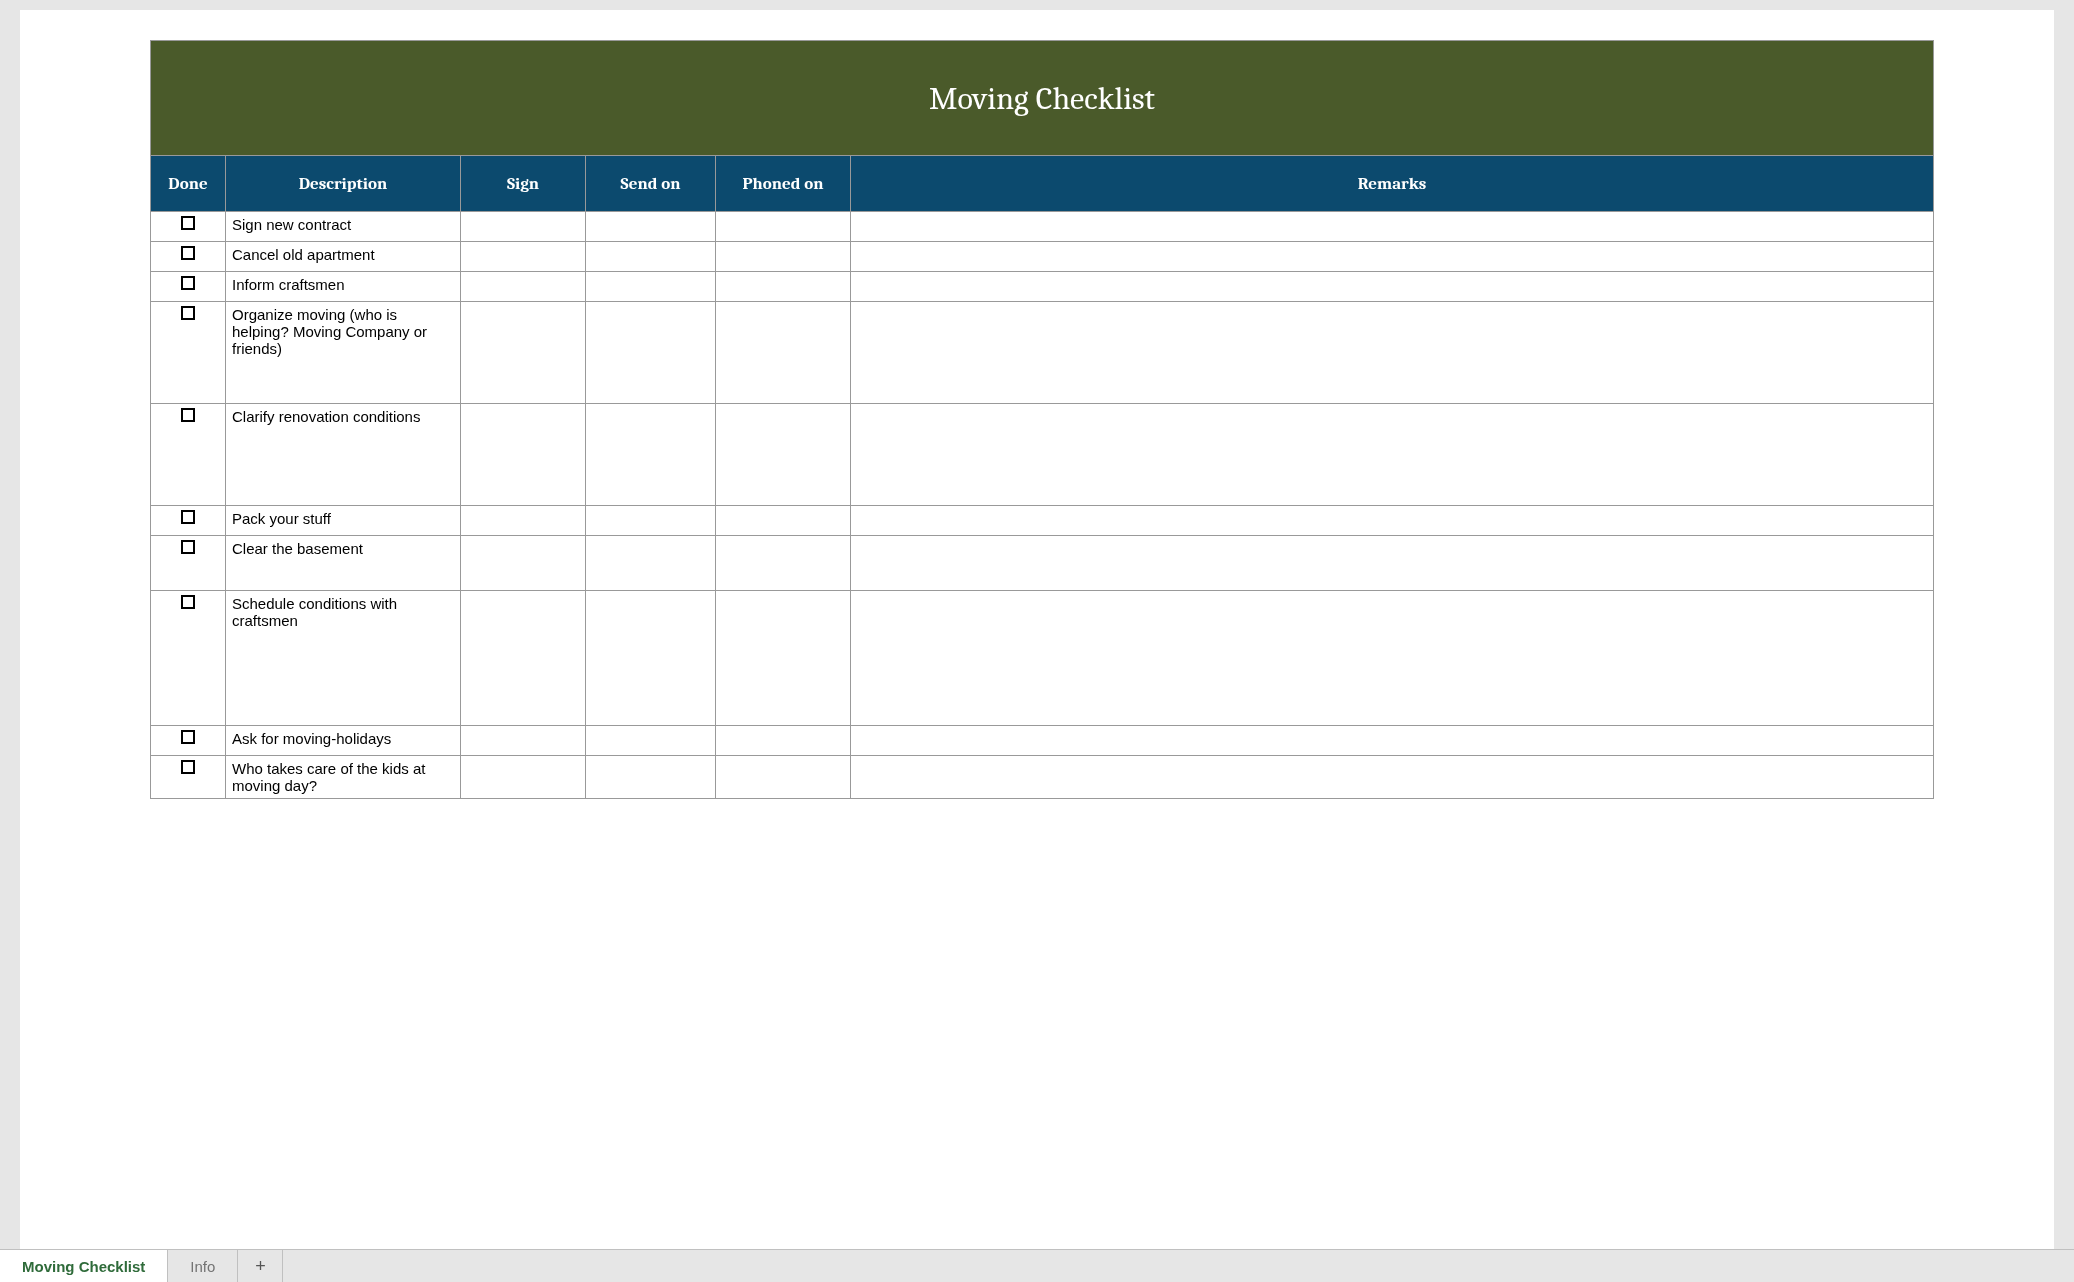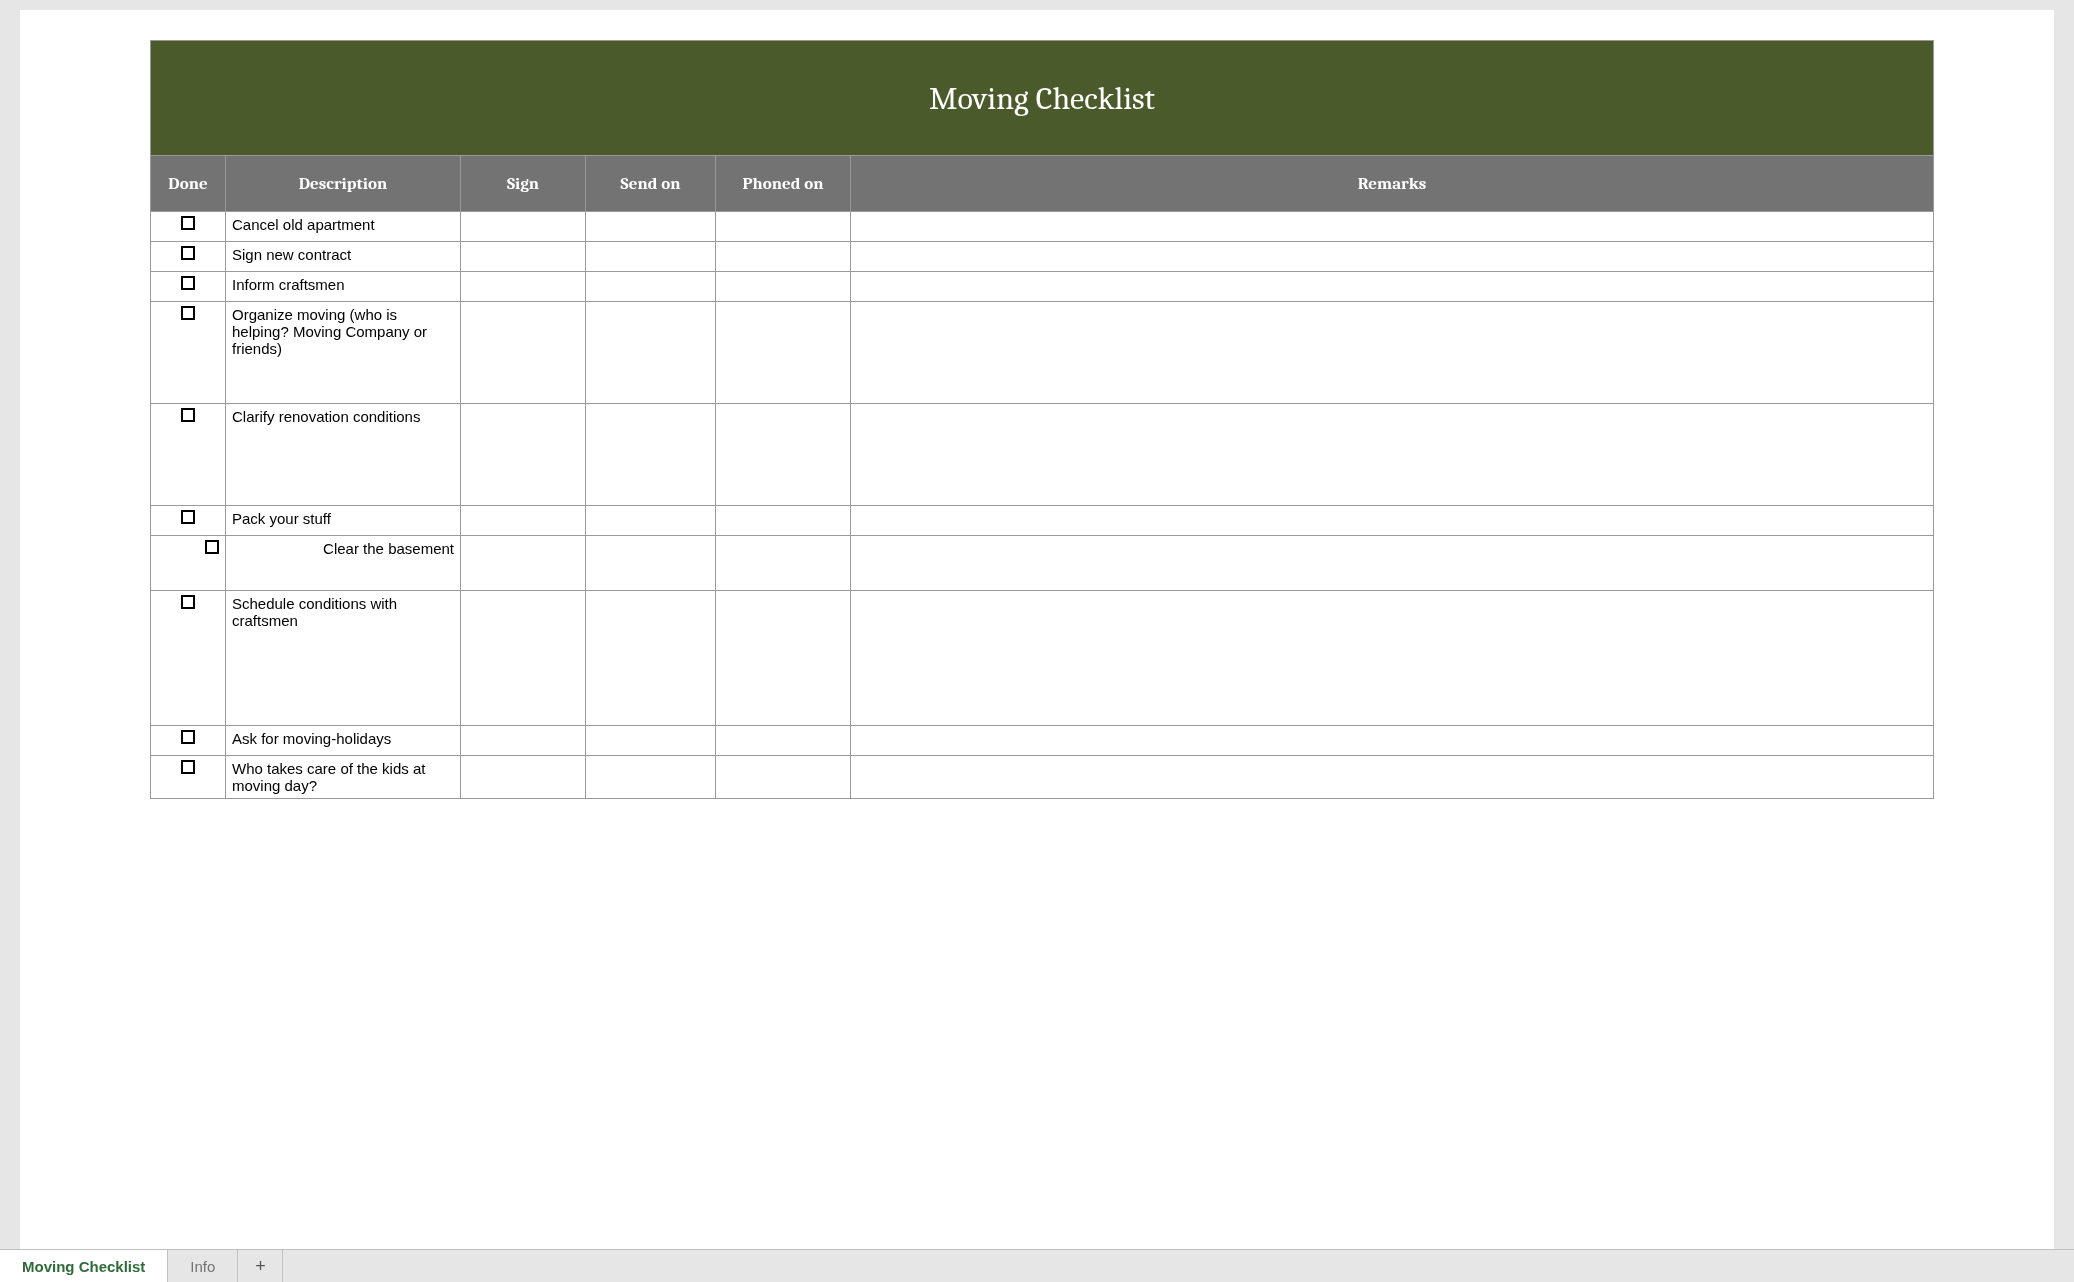--- a/index.html
+++ b/index.html
@@ -43,21 +43,21 @@
     line-height: 115px;
     border: 1px solid #999;
     border-bottom: none;
   }
   table.checklist {
     width: 100%;
     border-collapse: collapse;
     table-layout: fixed;
   }
   table.checklist th {
-    background: #737373;
+    background: #0c4a6e;
     color: #ffffff;
     font-family: Cambria, Georgia, serif;
     font-weight: bold;
     font-size: 17px;
     padding: 18px 8px;
     border: 1px solid #999;
     text-align: center;
   }
   table.checklist td {
     border: 1px solid #999;
@@ -81,21 +81,21 @@
     display: inline-block;
     width: 14px;
     height: 14px;
     border: 2px solid #000;
     background: #fff;
   }
   
   .h-small  td { height: 30px; }
   .h-tall   td { height: 102px; }
   .h-big    td { height: 135px; }
-  .h-med    td { height: 55px; text-align: right; }
+  .h-med    td { height: 55px; }
   .h-cut    td { height: 22px; overflow: hidden; }
 
   
   .tab-bar {
     position: absolute;
     left: 0;
     right: 0;
     bottom: 0;
     height: 33px;
     background: #e6e6e6;
@@ -152,29 +152,29 @@
             <th>Description</th>
             <th>Sign</th>
             <th>Send on</th>
             <th>Phoned on</th>
             <th>Remarks</th>
           </tr>
         </thead>
         <tbody id="rows-body">
             <tr class="h-small">
               <td class="done-cell"><span class="checkbox"></span></td>
+              <td>Sign new contract</td>
+              <td></td>
+              <td></td>
+              <td></td>
+              <td></td>
+            </tr>
+            <tr class="h-small">
+              <td class="done-cell"><span class="checkbox"></span></td>
               <td>Cancel old apartment</td>
-              <td></td>
-              <td></td>
-              <td></td>
-              <td></td>
-            </tr>
-            <tr class="h-small">
-              <td class="done-cell"><span class="checkbox"></span></td>
-              <td>Sign new contract</td>
               <td></td>
               <td></td>
               <td></td>
               <td></td>
             </tr>
             <tr class="h-small">
               <td class="done-cell"><span class="checkbox"></span></td>
               <td>Inform craftsmen</td>
               <td></td>
               <td></td>

